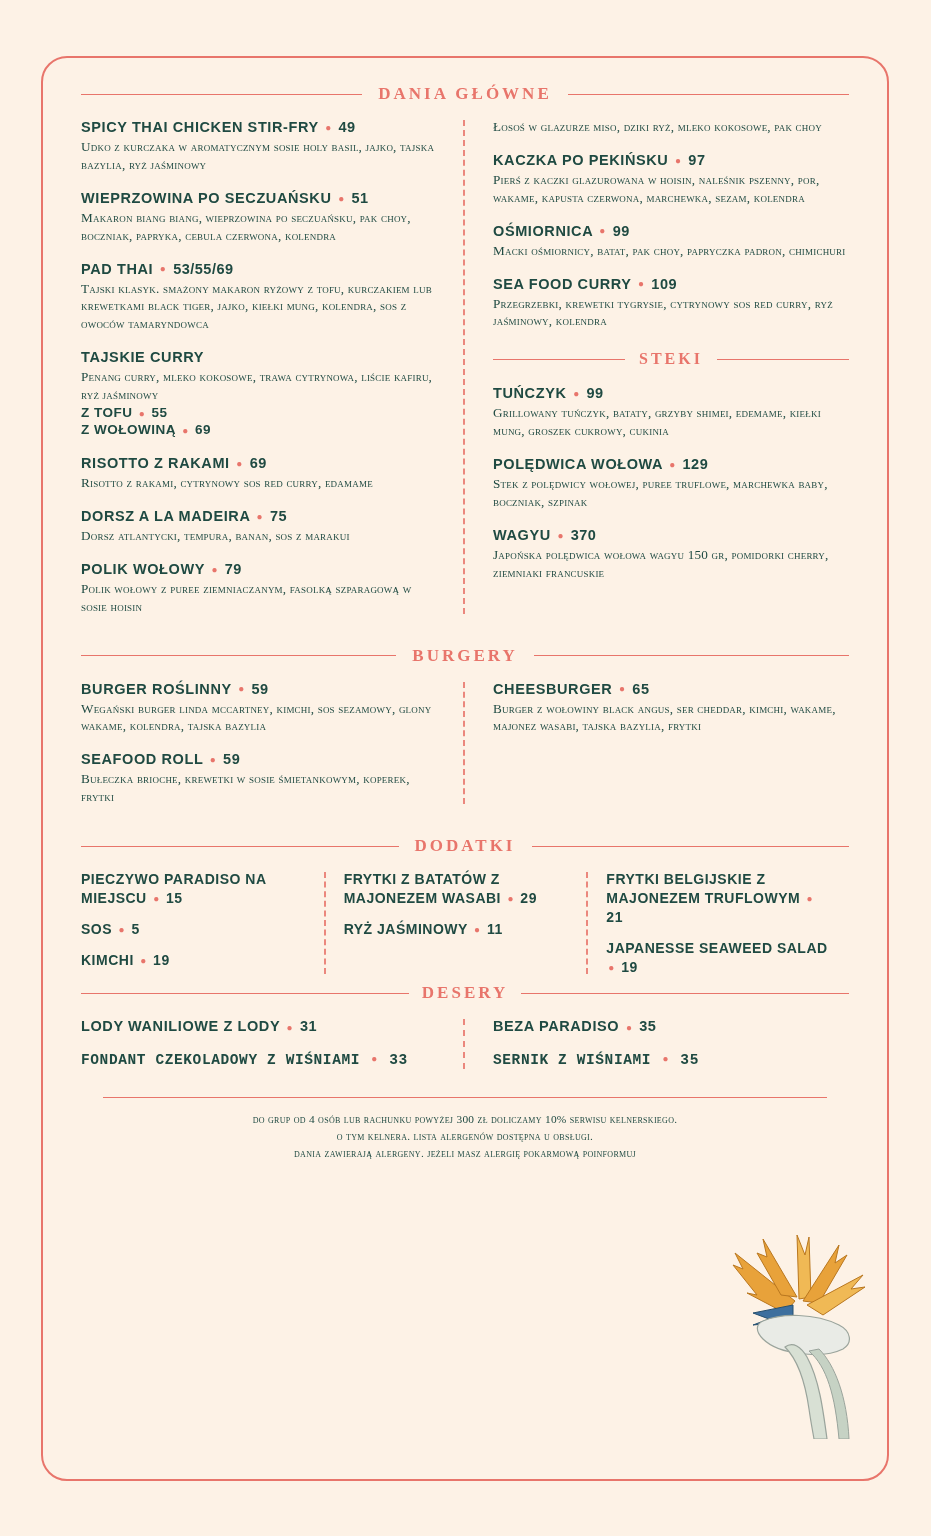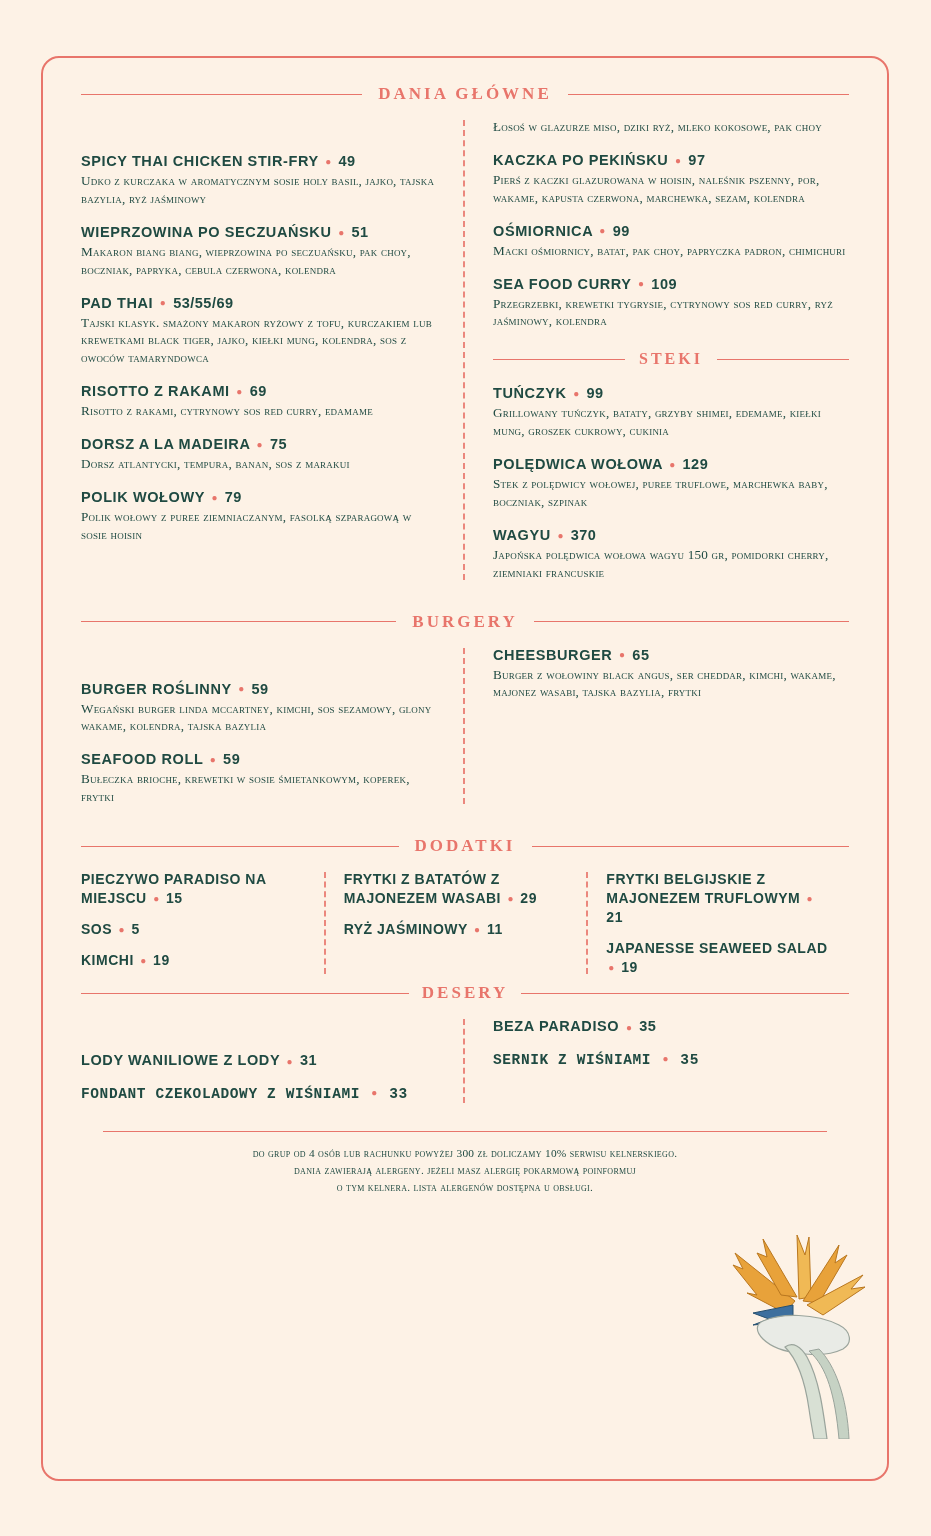--- a/index.html
+++ b/index.html
@@ -15,21 +15,21 @@
     overflow: hidden;
     position: relative;
   }
   .page {
     position: absolute;
     left: 41px;
     top: 56px;
     width: 848px;
     height: 1425px;
     border: 2px solid #e8756b;
-    border-radius: 18px;
+    border-radius: 26px;
     box-sizing: border-box;
   }
   .inner {
     position: absolute;
     left: 0; top: 0; right: 0; bottom: 0;
     padding: 26px 38px 10px 38px;
     box-sizing: border-box;
   }
 
   
@@ -55,21 +55,21 @@
 
   
   .cols {
     display: flex;
     align-items: stretch;
   }
   .col {
     flex: 1 1 0;
     min-width: 0;
   }
-  .col.left { padding-right: 26px; margin-top: 34px; }
+  .col.left { padding-right: 26px; }
   .col.right { padding-left: 28px; }
   .vdiv {
     width: 0;
     border-left: 2px dashed #e8756b;
     opacity: .85;
     margin: 2px 0 2px 0;
   }
 
   
   .dish { margin-bottom: 15px; }
@@ -217,20 +217,26 @@
         <div class="dish">
           <div class="dish-name"><span>WIEPRZOWINA PO SECZUAŃSKU</span> <span class="dot">●</span> <span class="price">51</span></div>
           <div class="dish-desc">Makaron biang biang, wieprzowina po seczuańsku, pak choy, boczniak, papryka, cebula czerwona, kolendra</div>
         </div>
 
         <div class="dish">
           <div class="dish-name"><span>PAD THAI</span> <span class="dot">●</span> <span class="price">53/55/69</span></div>
           <div class="dish-desc">Tajski klasyk. Smażony makaron ryżowy z tofu, kurczakiem lub krewetkami black tiger, jajko, kiełki mung, kolendra, sos z owoców tamaryndowca</div>
         </div>
 
+        <div class="dish">
+          <div class="dish-name">TAJSKIE CURRY</div>
+          <div class="dish-desc">Penang curry, mleko kokosowe, trawa cytrynowa, liście kafiru, ryż jaśminowy</div>
+          <div class="variant"><span>Z TOFU</span> <span class="dot">●</span> <span>55</span></div>
+          <div class="variant"><span>Z WOŁOWINĄ</span> <span class="dot">●</span> <span>69</span></div>
+        </div>
 
         <div class="dish">
           <div class="dish-name"><span>RISOTTO Z RAKAMI</span> <span class="dot">●</span> <span class="price">69</span></div>
           <div class="dish-desc">Risotto z rakami, cytrynowy sos red curry, edamame</div>
         </div>
 
         <div class="dish">
           <div class="dish-name"><span>DORSZ A LA MADEIRA</span> <span class="dot">●</span> <span class="price">75</span></div>
           <div class="dish-desc">Dorsz atlantycki, tempura, banan, sos z marakui</div>
         </div>
@@ -375,18 +381,18 @@
         <path d="M70 96 L30 104 L46 110 L30 116 L70 112 Z" fill="#3d6f9e" stroke="#27506f" stroke-width="1"></path>
         <path d="M40 112 C58 104 92 104 116 116 C128 122 130 134 120 140 C100 150 56 146 40 130 C32 122 33 115 40 112 Z" fill="#e9ebe6" stroke="#9aa49c" stroke-width="1.2"></path>
         <path d="M62 138 C74 150 82 172 86 200 C88 214 90 224 91 230 L104 230 C100 200 96 170 84 148 C78 138 70 132 62 138 Z" fill="#d8e0d4" stroke="#9aa49c" stroke-width="1.2"></path>
         <path d="M86 142 C104 158 112 186 116 230 L126 230 C124 188 112 156 96 140 Z" fill="#c6d2c4" stroke="#9aa49c" stroke-width="1"></path>
       </g>
     </svg>
 
     <div class="footer-rule"></div>
     <div class="footer">
       <div>DO GRUP OD 4 OSÓB LUB RACHUNKU POWYŻEJ 300 ZŁ DOLICZAMY 10% SERWISU KELNERSKIEGO.</div>
+      <div>O TYM KELNERA. LISTA ALERGENÓW DOSTĘPNA U OBSŁUGI.</div>
       <div>DANIA ZAWIERAJĄ ALERGENY. JEŻELI MASZ ALERGIĘ POKARMOWĄ POINFORMUJ</div>
-      <div>O TYM KELNERA. LISTA ALERGENÓW DOSTĘPNA U OBSŁUGI.</div>
     </div>
 
   </div>
 </div>
 
 </body></html>

